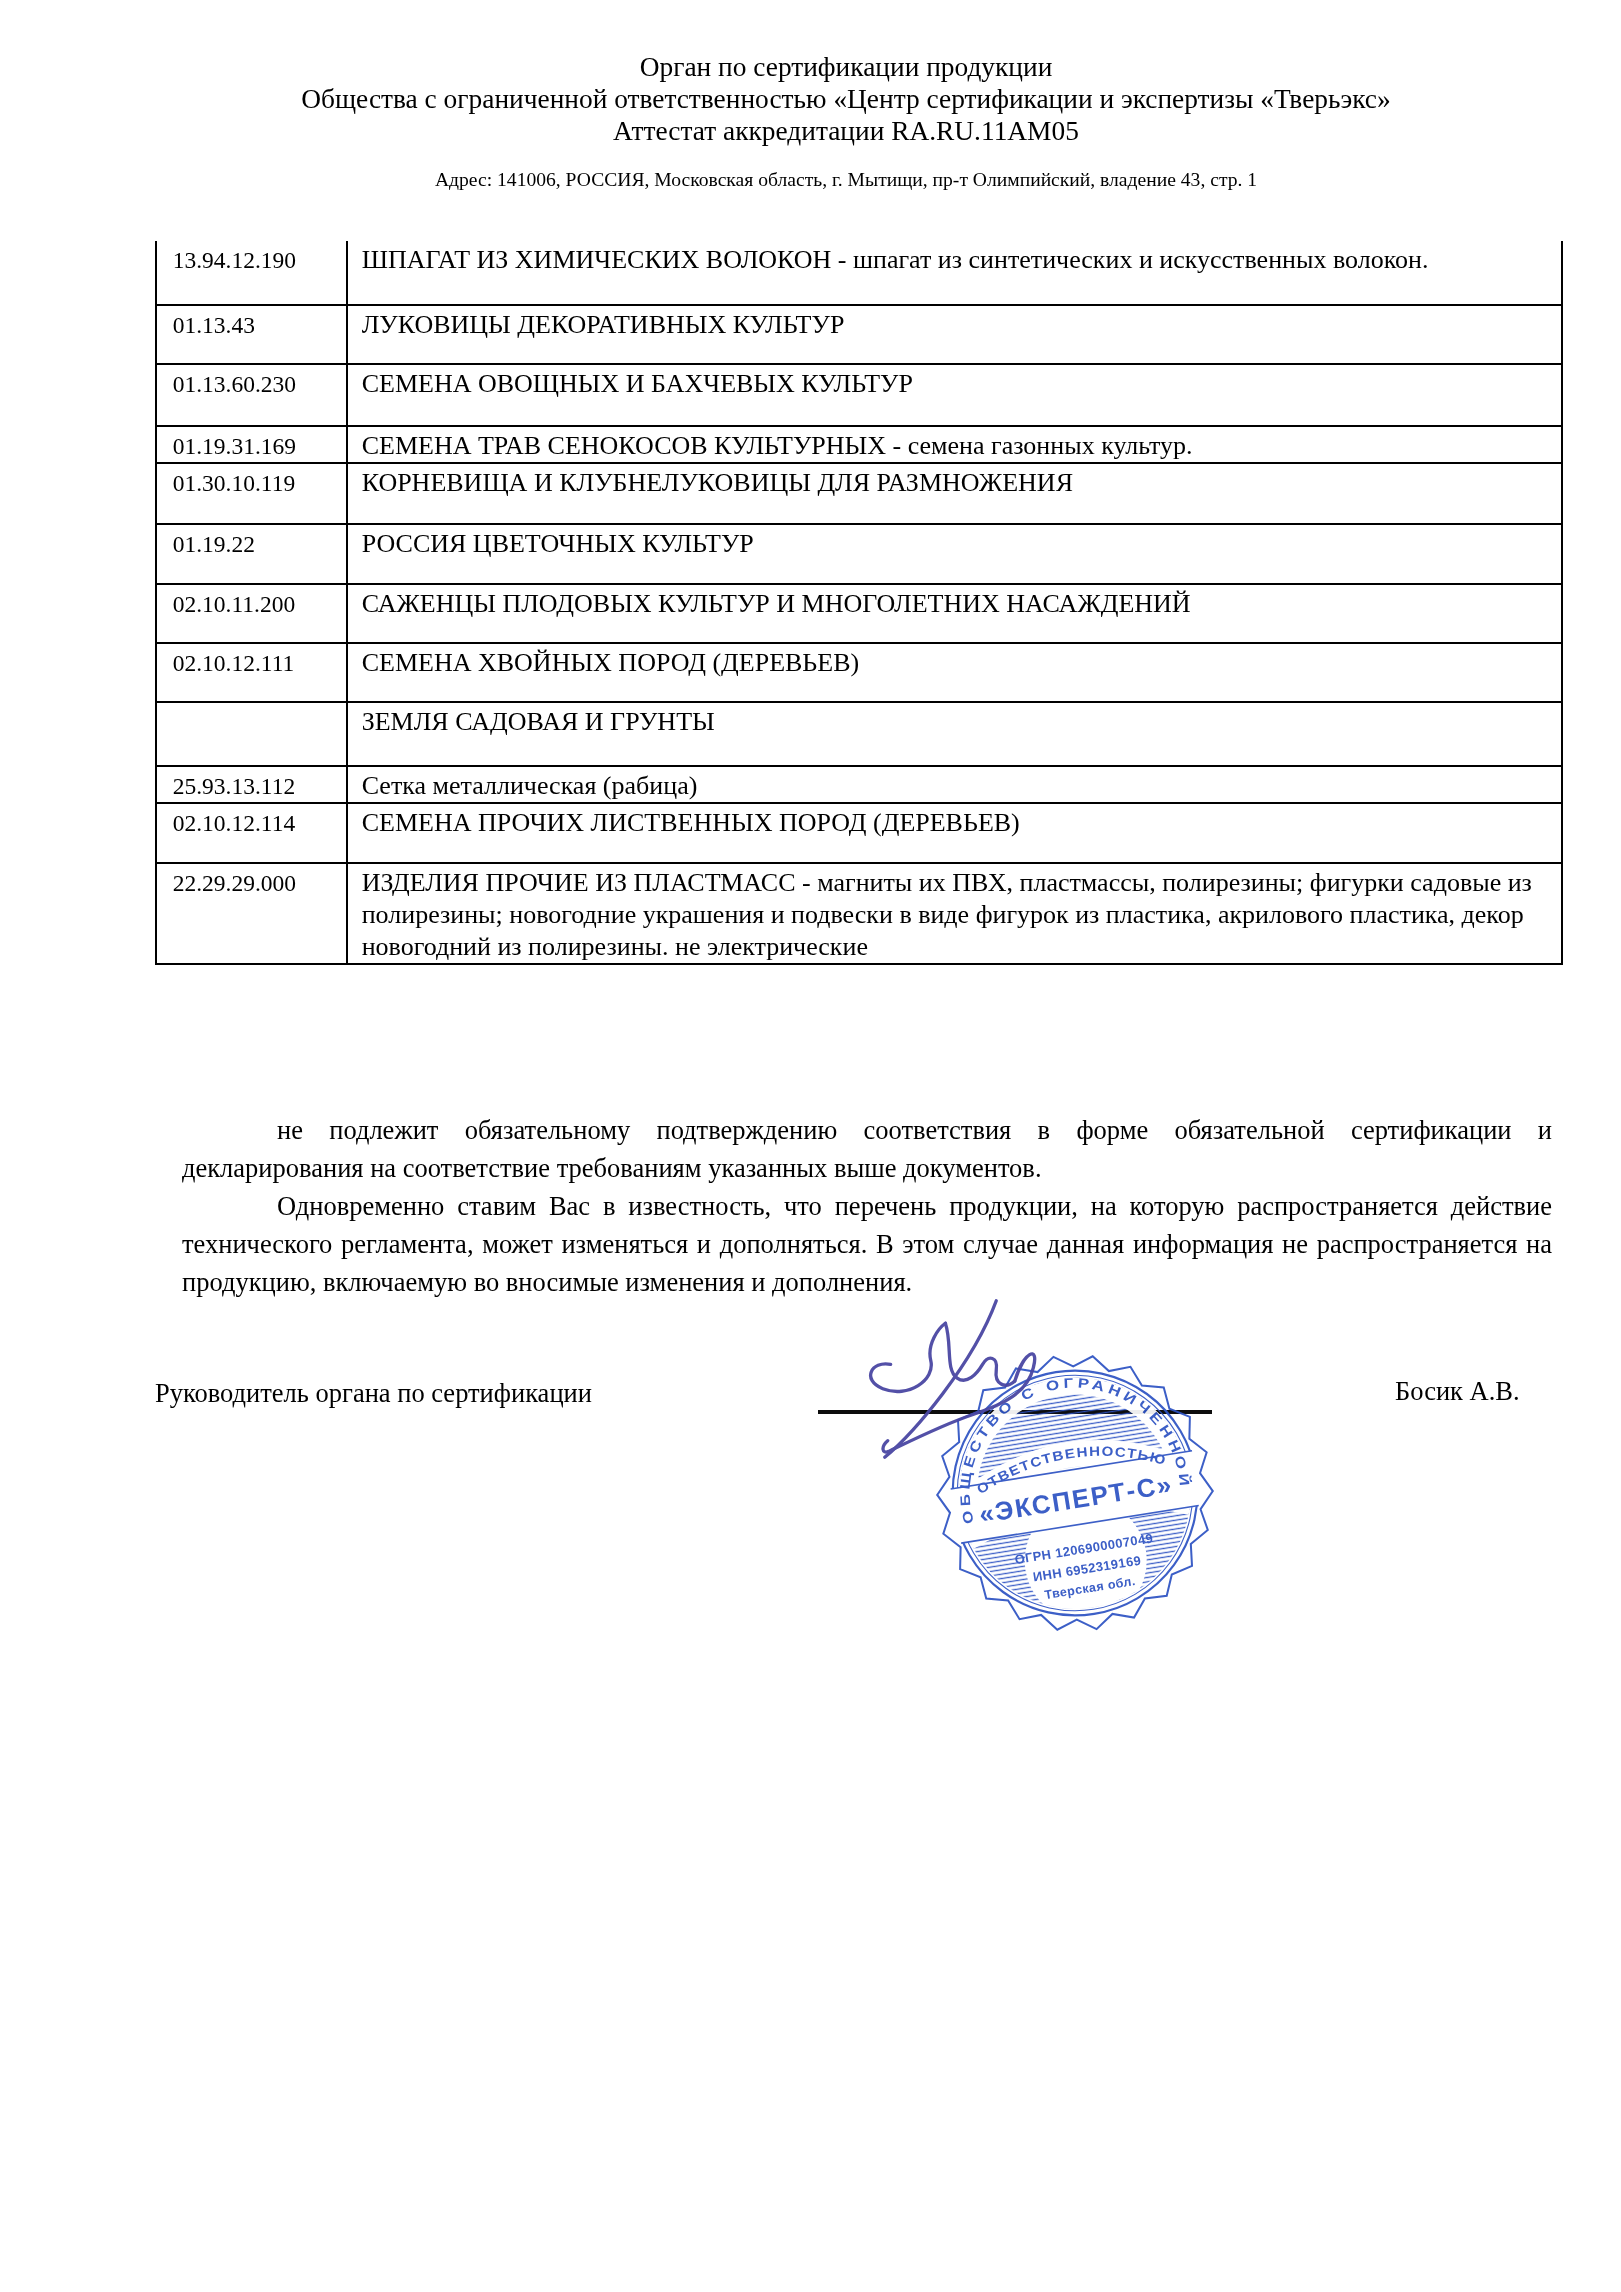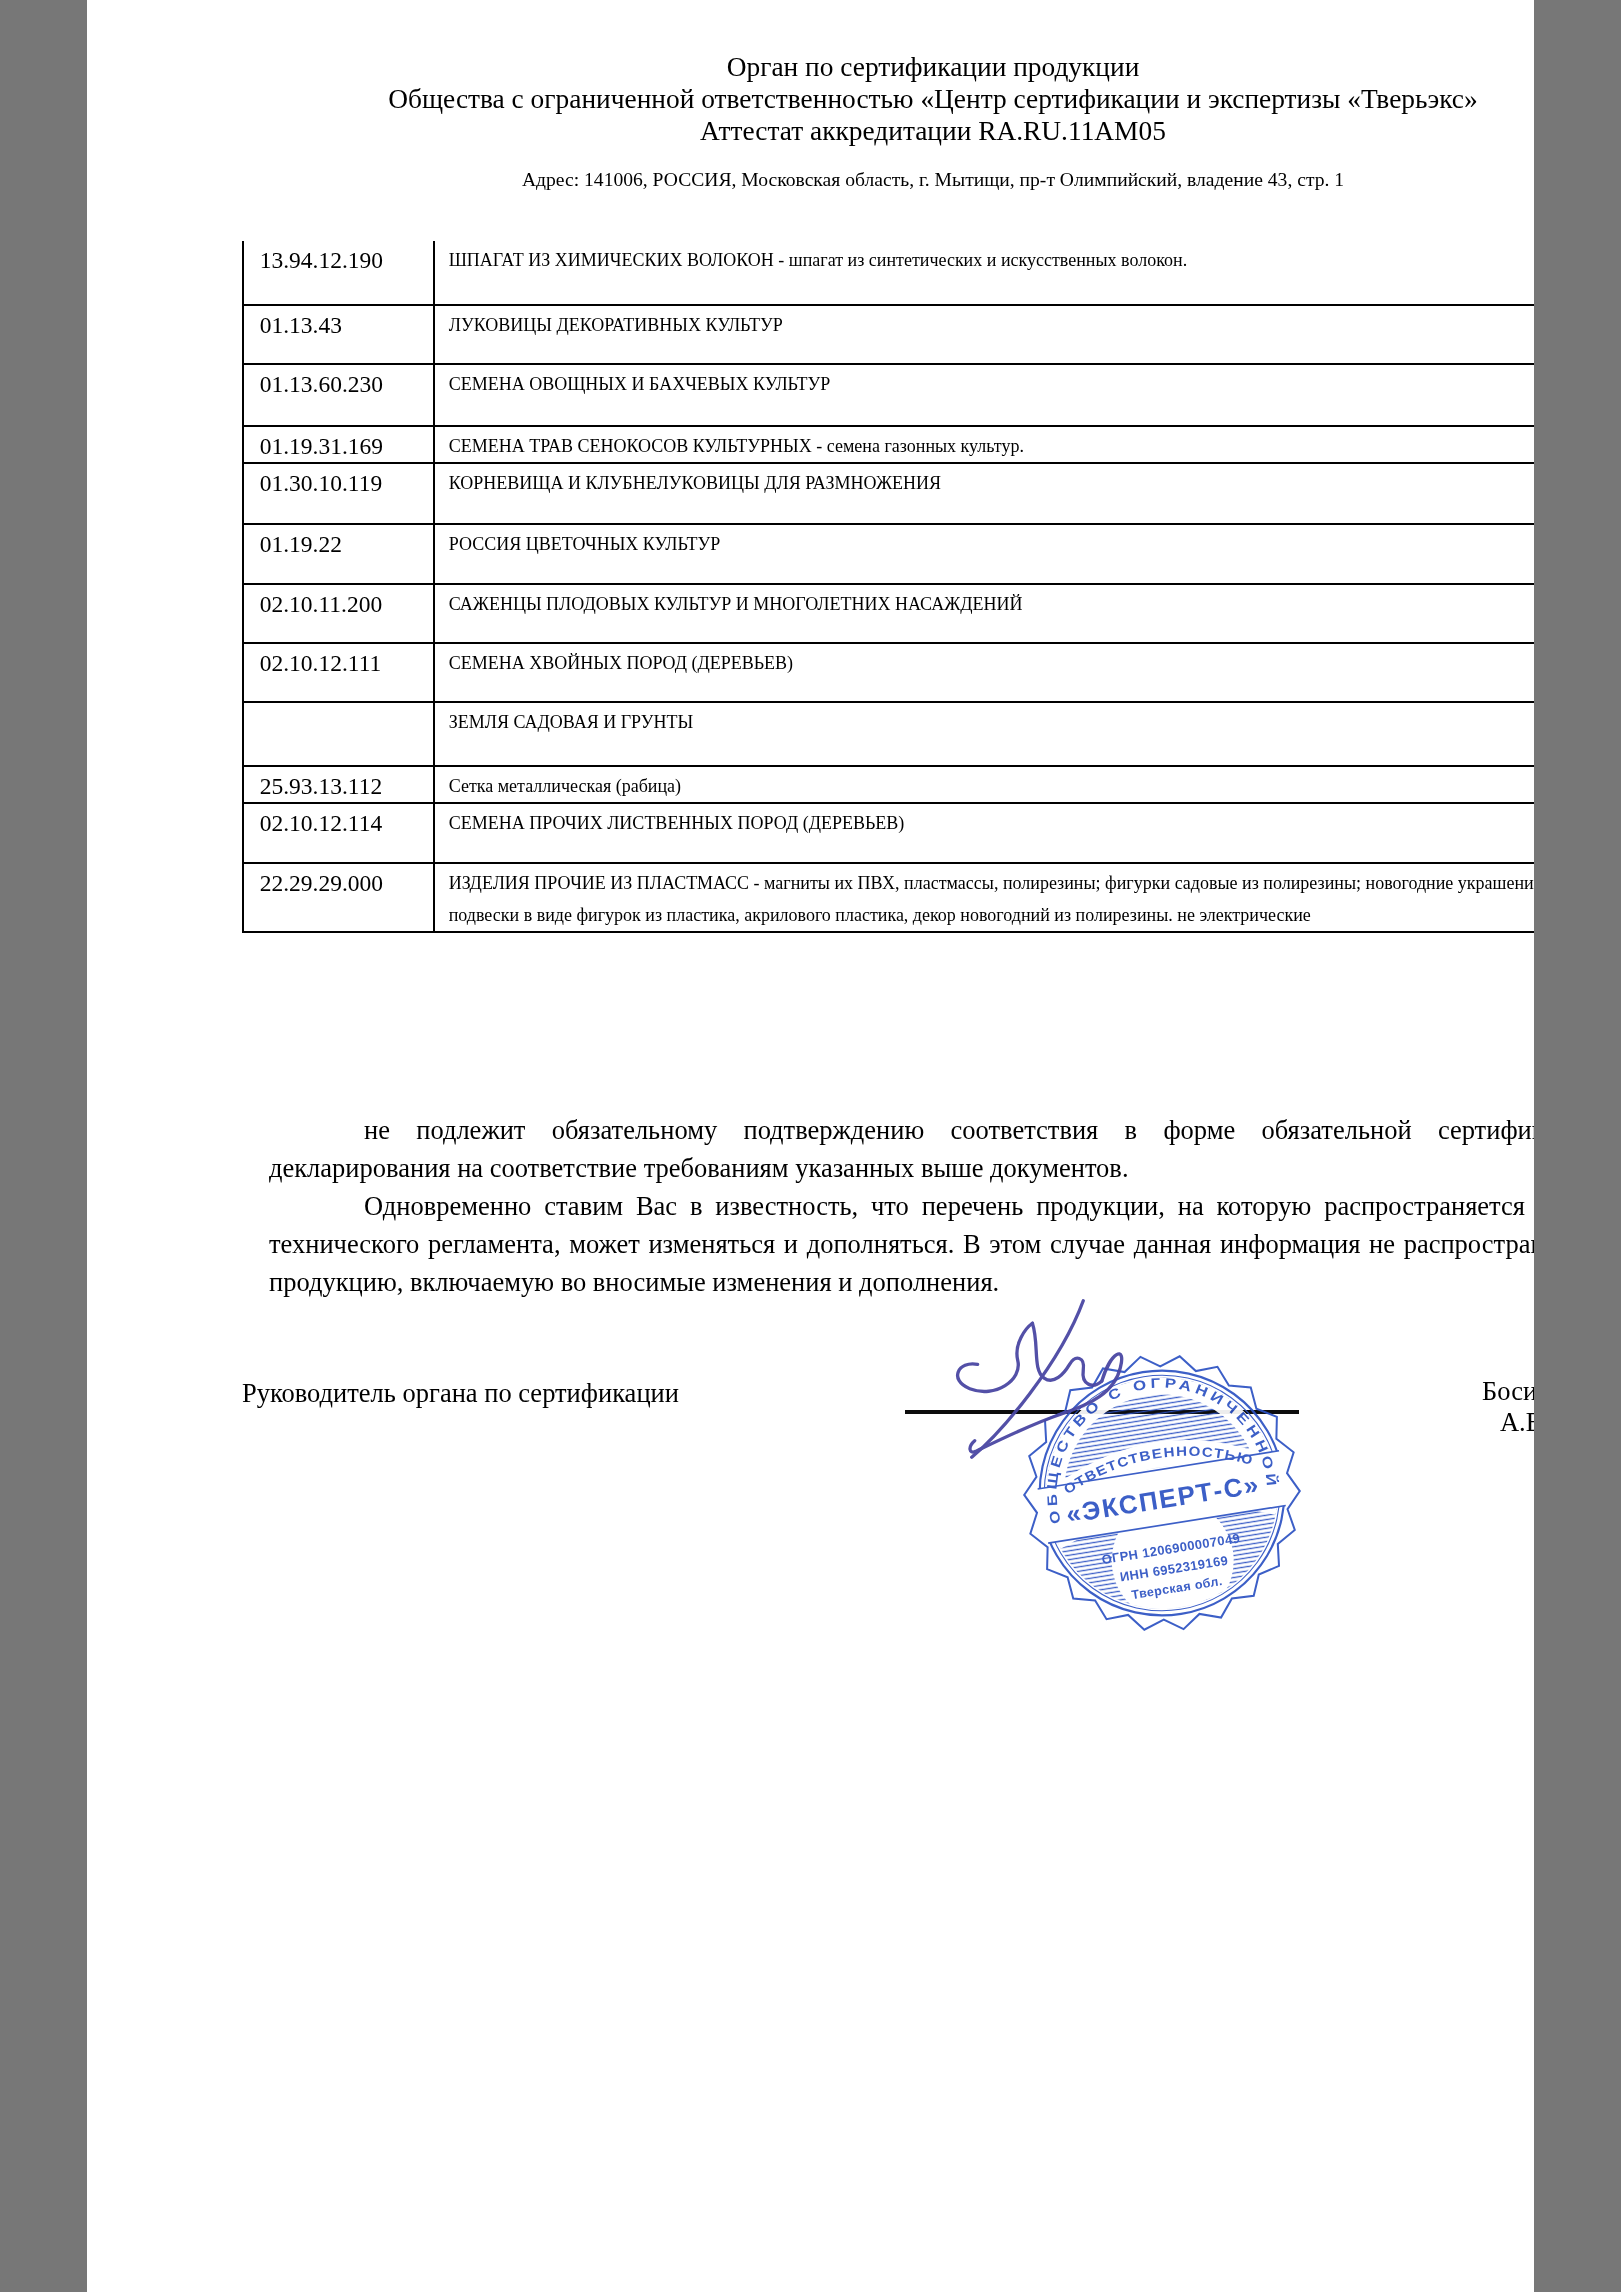--- a/index.html
+++ b/index.html
@@ -1,32 +1,32 @@
 <!DOCTYPE html>
 <html><head>
 <meta charset="utf-8">
 <style>
   html,body{margin:0;padding:0;background:#777;}
   .page{
-    position:relative; width:1447px; height:2293px; background:#fff;
+    position:relative; width:1621px; height:2293px; background:#fff;
     margin:0 auto; overflow:hidden;
     font-family:"Liberation Serif", serif; color:#000;
   }
   
   .header{position:absolute; left:155px; top:51px; width:1382px; text-align:center; line-height:32px;}
   .header .h-line{font-size:27.4px;}
   .header .h-address{font-size:19.6px; margin-top:17px;}
   
   .ptable{
     position:absolute; left:155px; top:241px; width:1408px;
     border-left:2px solid #000; border-right:2px solid #000;
     box-sizing:border-box;
   }
   .trow{display:flex; border-bottom:2.9px solid #000; box-sizing:border-box;}
-  .cell{box-sizing:border-box; font-size:18px; line-height:32px;}
+  .cell{box-sizing:border-box; font-size:26px; line-height:32px;}
   .cell.code{width:191px; flex:0 0 191px; border-right:2px solid #000; padding:2.9px 7.8px 0 15.7px; font-size:23.5px;}
   .cell.desc{flex:1; padding:2.9px 21.6px 0 13.7px;}
   .trow:nth-child(1){min-height:65px}
   .trow:nth-child(2){min-height:59px}
   .trow:nth-child(3){min-height:62px}
   .trow:nth-child(4){min-height:34px}
   .trow:nth-child(5){min-height:61px}
   .trow:nth-child(6){min-height:60px}
   .trow:nth-child(7){min-height:59px}
   .trow:nth-child(8){min-height:59px}

